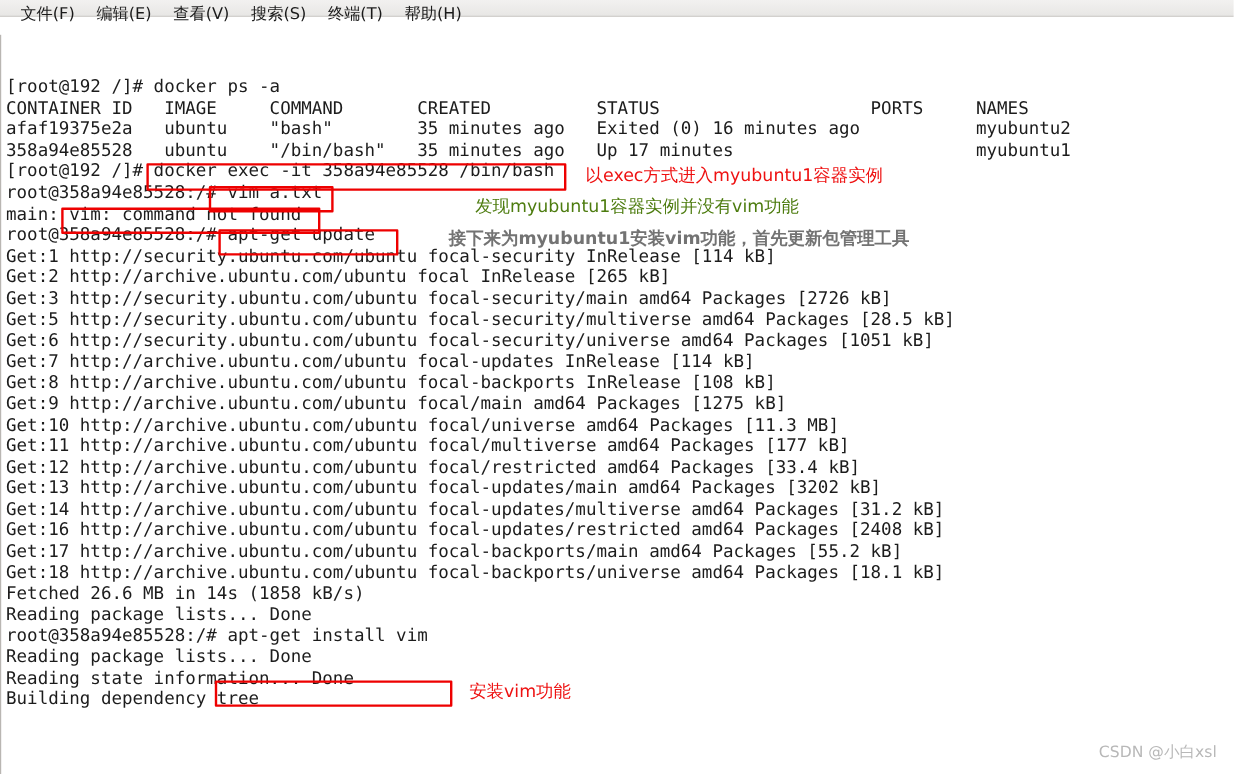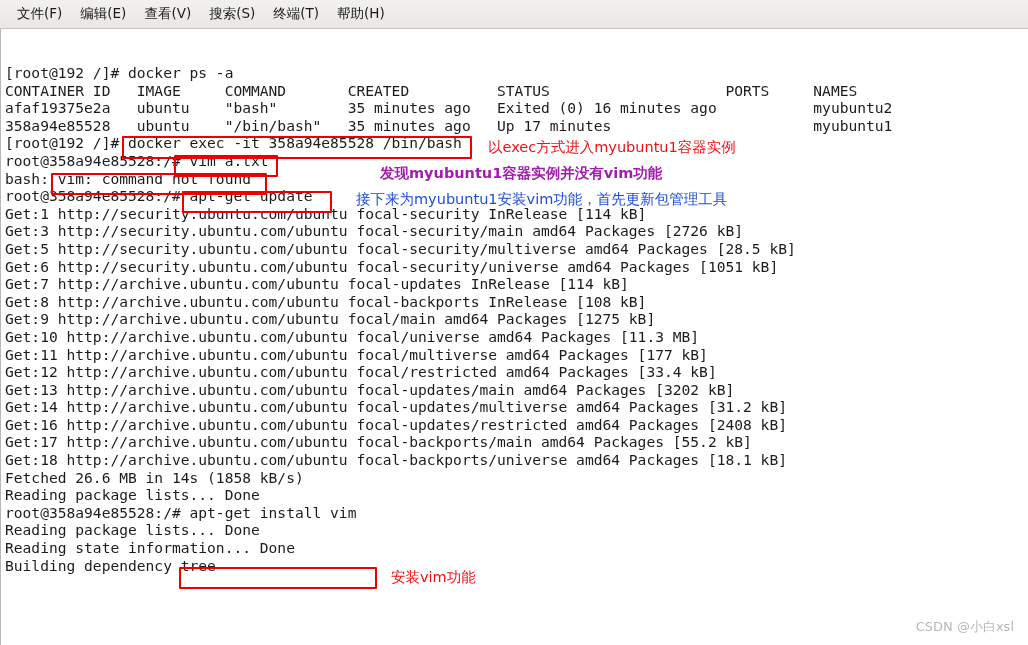--- a/index.html
+++ b/index.html
@@ -12,26 +12,26 @@
     height: 645px;
     font-family: "DejaVu Sans Mono", monospace;
     overflow: hidden;
     position: relative;
   }
   
   #menubar {
     position: absolute;
     left: 0; top: 0;
     width: 1028px;
-    height: 29px;
+    height: 14px;
     background: linear-gradient(180deg, #f2f1f0 0%, #e8e7e5 100%);
     border-bottom: 1px solid #c9c6c2;
     box-sizing: border-box;
     display: flex;
-    align-items: center;
+    align-items: flex-start;
     padding-left: 8px;
   }
   .menu-item {
     font-family: "DejaVu Sans", sans-serif;
     font-size: 13.5px;
     color: #1a1a1a;
     padding: 3px 9px;
     white-space: nowrap;
     cursor: default;
   }
@@ -105,23 +105,24 @@
 </div>
 
 <div id="terminal">
   <div id="term-lines">
       <div class="term-line">[root@192 /]# docker ps -a</div>
       <div class="term-line">CONTAINER ID   IMAGE     COMMAND       CREATED          STATUS                    PORTS     NAMES</div>
       <div class="term-line">afaf19375e2a   ubuntu    "bash"        35 minutes ago   Exited (0) 16 minutes ago           myubuntu2</div>
       <div class="term-line">358a94e85528   ubuntu    "/bin/bash"   35 minutes ago   Up 17 minutes                       myubuntu1</div>
       <div class="term-line">[root@192 /]# docker exec -it 358a94e85528 /bin/bash</div>
       <div class="term-line">root@358a94e85528:/# vim a.txt</div>
-      <div class="term-line">bash: vim: command not found</div>
+      <div class="term-line">main: vim: command not found</div>
       <div class="term-line">root@358a94e85528:/# apt-get update</div>
       <div class="term-line">Get:1 http://security.ubuntu.com/ubuntu focal-security InRelease [114 kB]</div>
+      <div class="term-line">Get:2 http://archive.ubuntu.com/ubuntu focal InRelease [265 kB]</div>
       <div class="term-line">Get:3 http://security.ubuntu.com/ubuntu focal-security/main amd64 Packages [2726 kB]</div>
       <div class="term-line">Get:5 http://security.ubuntu.com/ubuntu focal-security/multiverse amd64 Packages [28.5 kB]</div>
       <div class="term-line">Get:6 http://security.ubuntu.com/ubuntu focal-security/universe amd64 Packages [1051 kB]</div>
       <div class="term-line">Get:7 http://archive.ubuntu.com/ubuntu focal-updates InRelease [114 kB]</div>
       <div class="term-line">Get:8 http://archive.ubuntu.com/ubuntu focal-backports InRelease [108 kB]</div>
       <div class="term-line">Get:9 http://archive.ubuntu.com/ubuntu focal/main amd64 Packages [1275 kB]</div>
       <div class="term-line">Get:10 http://archive.ubuntu.com/ubuntu focal/universe amd64 Packages [11.3 MB]</div>
       <div class="term-line">Get:11 http://archive.ubuntu.com/ubuntu focal/multiverse amd64 Packages [177 kB]</div>
       <div class="term-line">Get:12 http://archive.ubuntu.com/ubuntu focal/restricted amd64 Packages [33.4 kB]</div>
       <div class="term-line">Get:13 http://archive.ubuntu.com/ubuntu focal-updates/main amd64 Packages [3202 kB]</div>
@@ -138,18 +139,18 @@
     </div>
   <div id="overlay-boxes">
       <div class="redbox" style="left: 121px; top: 107px; width: 350px; height: 23px; border-color: rgb(238, 0, 0);"></div>
       <div class="redbox" style="left: 173px; top: 126px; width: 104px; height: 22px; border-color: rgb(238, 0, 0);"></div>
       <div class="redbox" style="left: 50px; top: 144px; width: 216px; height: 22px; border-color: rgb(238, 0, 0);"></div>
       <div class="redbox" style="left: 181px; top: 162px; width: 150px; height: 22px; border-color: rgb(238, 0, 0);"></div>
       <div class="redbox" style="left: 178px; top: 538px; width: 198px; height: 22px; border-color: rgb(238, 0, 0);"></div>
     </div>
   <div id="overlay-annotations">
       <div class="annotation" style="left: 487px; top: 110px; color: rgb(238, 17, 17); text-align: right;">以exec方式进入myubuntu1容器实例</div>
-      <div class="annotation" style="left: 379px; top: 136px; color: #a21caf; font-weight: bold;">发现myubuntu1容器实例并没有vim功能</div>
-      <div class="annotation" style="left: 355px; top: 162px; color: #1d4ed8;">接下来为myubuntu1安装vim功能，首先更新包管理工具</div>
+      <div class="annotation" style="left: 395px; top: 136px; color: #4d7c0f;">发现myubuntu1容器实例并没有vim功能</div>
+      <div class="annotation" style="left: 373px; top: 162px; color: #737373; font-weight: bold;">接下来为myubuntu1安装vim功能，首先更新包管理工具</div>
       <div class="annotation" style="left: 390px; top: 540px; color: rgb(238, 17, 17);">安装vim功能</div>
     </div>
   <div id="watermark">CSDN @小白xsl</div>
 </div>
 
 </body></html>

